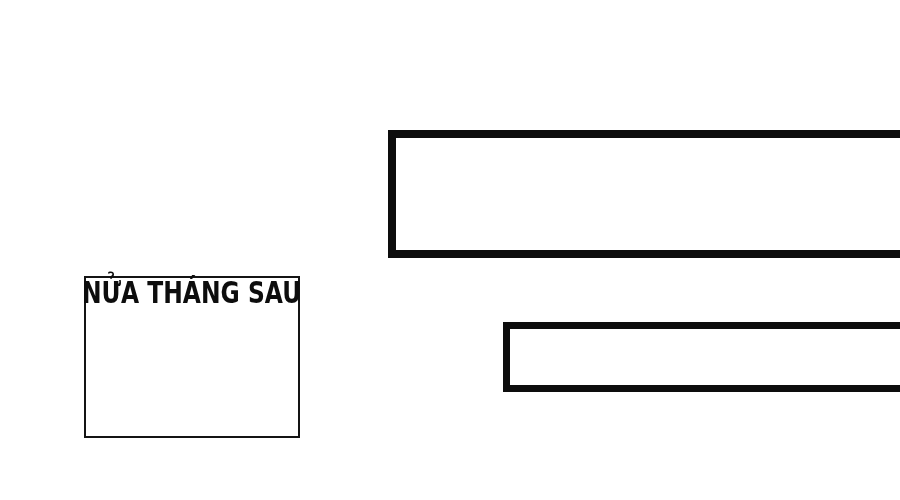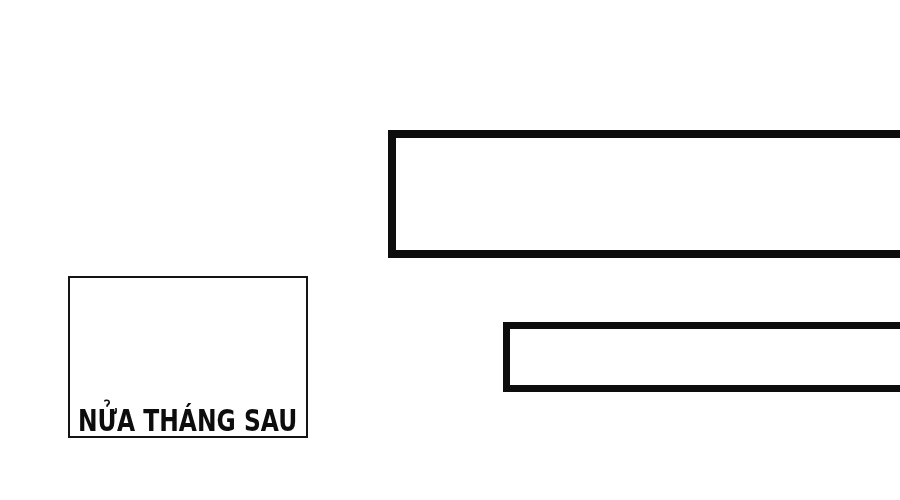--- a/index.html
+++ b/index.html
@@ -38,29 +38,29 @@
     top: 322px;
     width: 425px;          
     height: 70px;
     border: 7px solid #0d0d0d;
     background: #ffffff;
     box-sizing: border-box;
   }
   
   .caption-box {
     position: absolute;
-    left: 68px;
+    left: 84px;
     top: 276px;
-    width: 240px;
+    width: 216px;
     height: 162px;
     border: 2px solid #141414;
     background: #ffffff;
     box-sizing: border-box;
     display: flex;
-    align-items: flex-end;
+    align-items: flex-start;
     justify-content: center;
   }
   .caption-text {
     font-family: "DejaVu Sans", sans-serif;
     font-weight: bold;
     font-size: 30px;
     line-height: 1;
     color: #0d0d0d;
     white-space: nowrap;
     letter-spacing: 0px;

